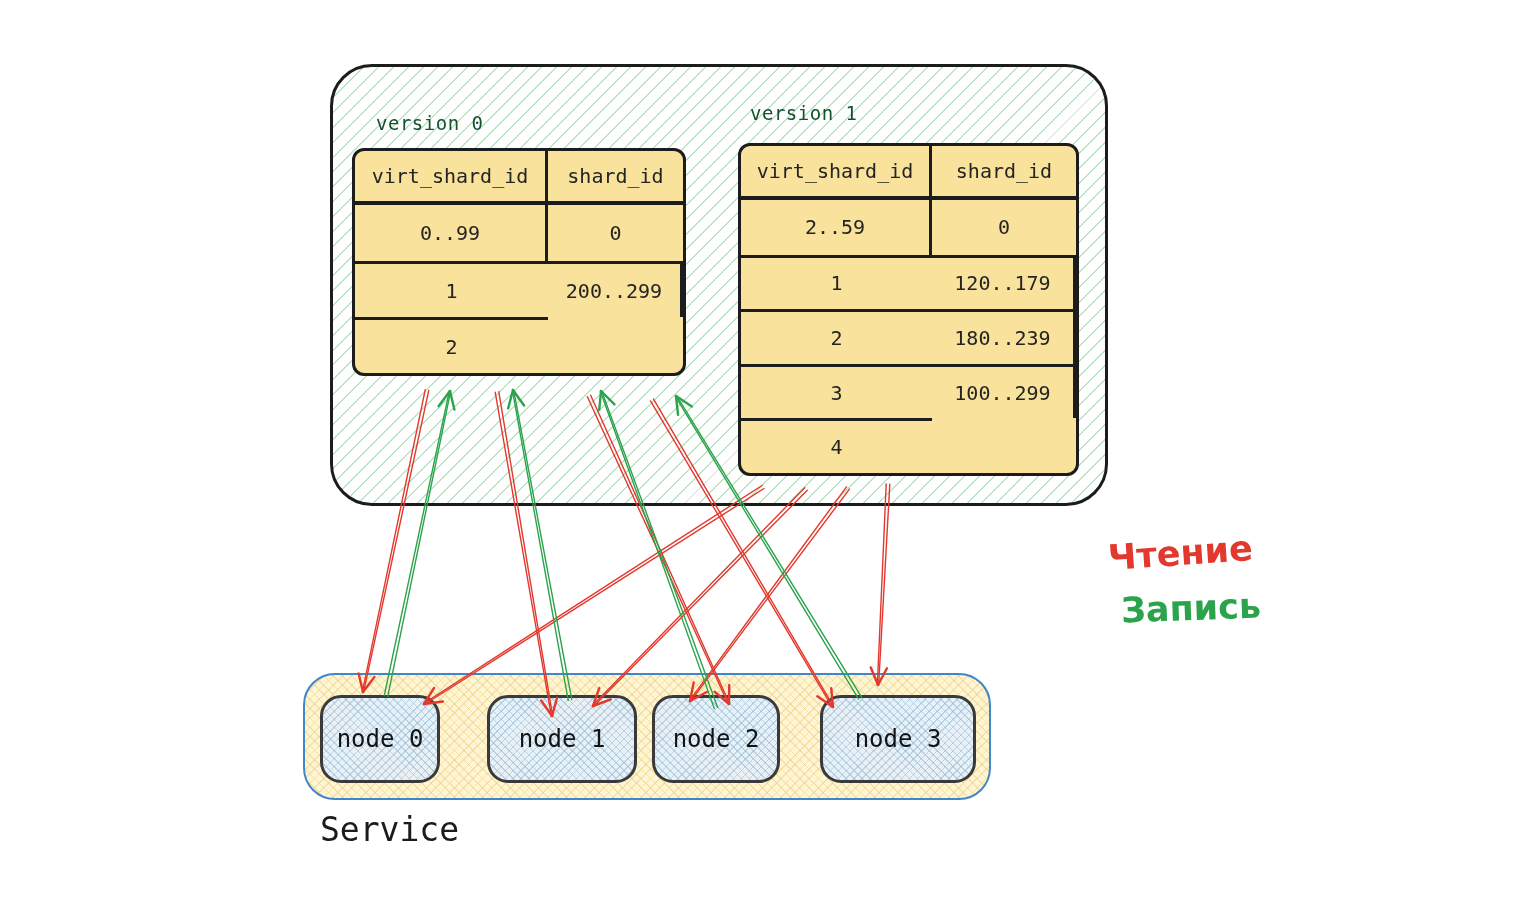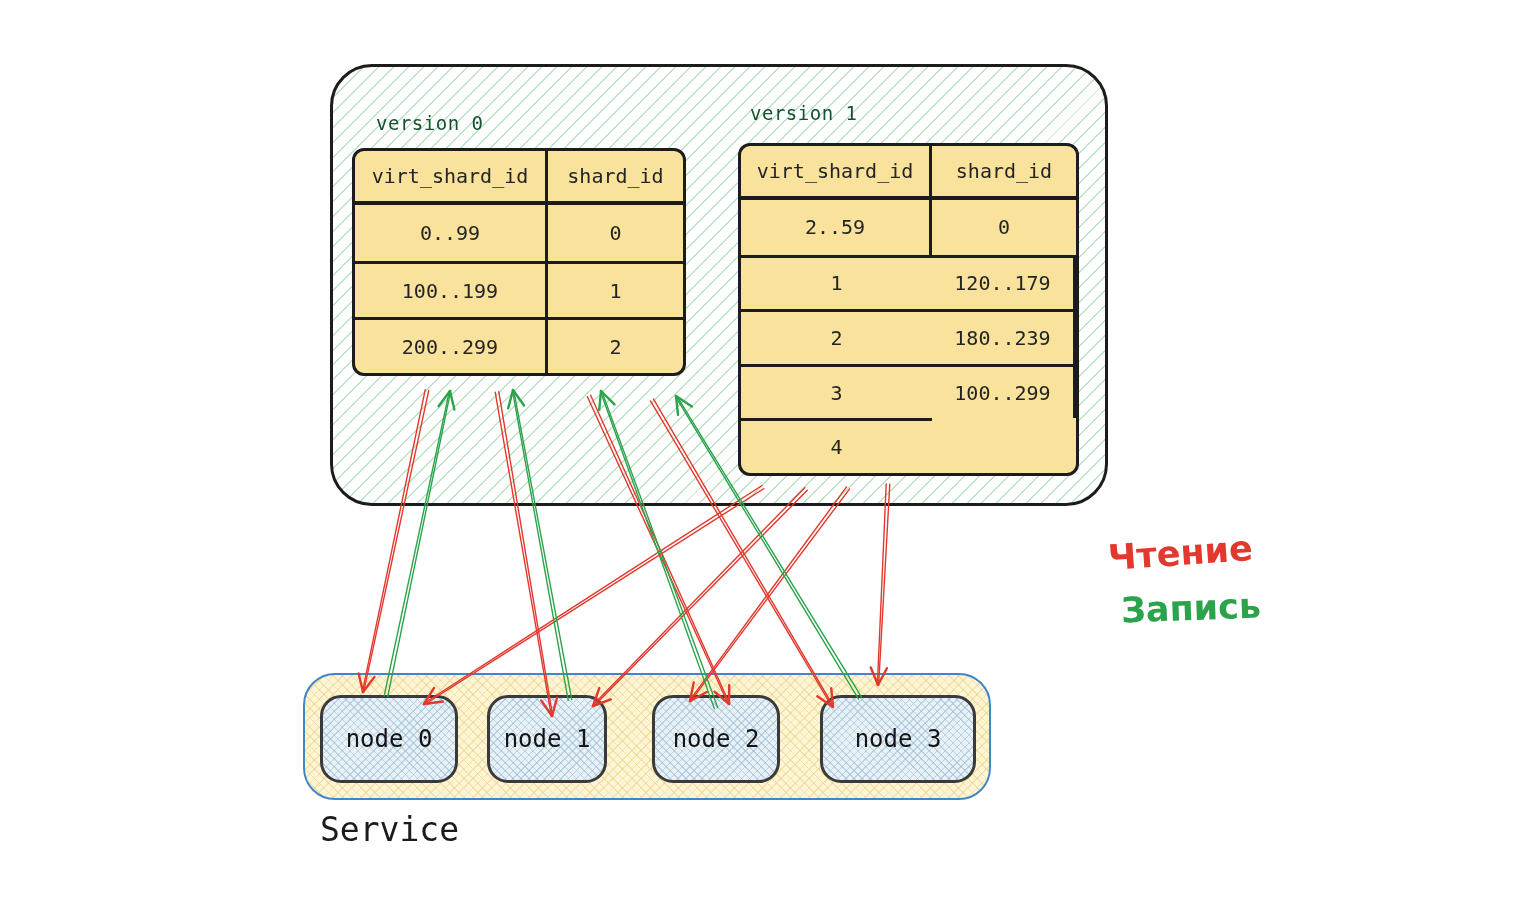--- a/index.html
+++ b/index.html
@@ -51,22 +51,22 @@
   .node{
     position:absolute;top:695px;height:88px;
     border:3px solid #3a3a3a;border-radius:21px;box-sizing:border-box;
     background-color:#eaf1f6;
     background-image:
       repeating-linear-gradient(45deg, rgba(144,186,212,.55) 0 1.1px, transparent 1.1px 5.6px),
       repeating-linear-gradient(135deg, rgba(144,186,212,.55) 0 1.1px, transparent 1.1px 5.6px);
     display:flex;align-items:center;justify-content:center;
     font-size:24px;color:#141414;z-index:3;
   }
-  #node-0{left:320px;width:138px;}
-  #node-1{left:487px;width:120px;}
+  #node-0{left:320px;width:120px;}
+  #node-1{left:487px;width:150px;}
   #node-2{left:652px;width:128px;}
   #node-3{left:820px;width:156px;}
   .service-label{
     position:absolute;left:320px;top:810px;font-size:33px;color:#1b1b1b;z-index:4;
   }
   
   .legend-item{
     position:absolute;z-index:6;
     font-family:"DejaVu Sans", sans-serif;font-weight:bold;font-size:35px;
   }
@@ -99,21 +99,20 @@
 <div class="service-label">Service</div>
 
 <div class="version-label" id="label-v0">version 0</div>
 <div class="version-label" id="label-v1">version 1</div>
 
 <div class="shard-table" id="table-v0">
   <div class="cell head c1">virt_shard_id</div>
   <div class="cell head">shard_id</div>
   <div class="cell c1">0..99</div>
   <div class="cell">0</div>
-  <div class="cell c1 bt">100..199</div>
   <div class="cell bt">1</div>
   <div class="cell c1 bt">200..299</div>
   <div class="cell bt">2</div>
 </div>
 
 <div class="shard-table" id="table-v1">
   <div class="cell head c1">virt_shard_id</div>
   <div class="cell head">shard_id</div>
   <div class="cell c1">2..59</div>
   <div class="cell">0</div>

